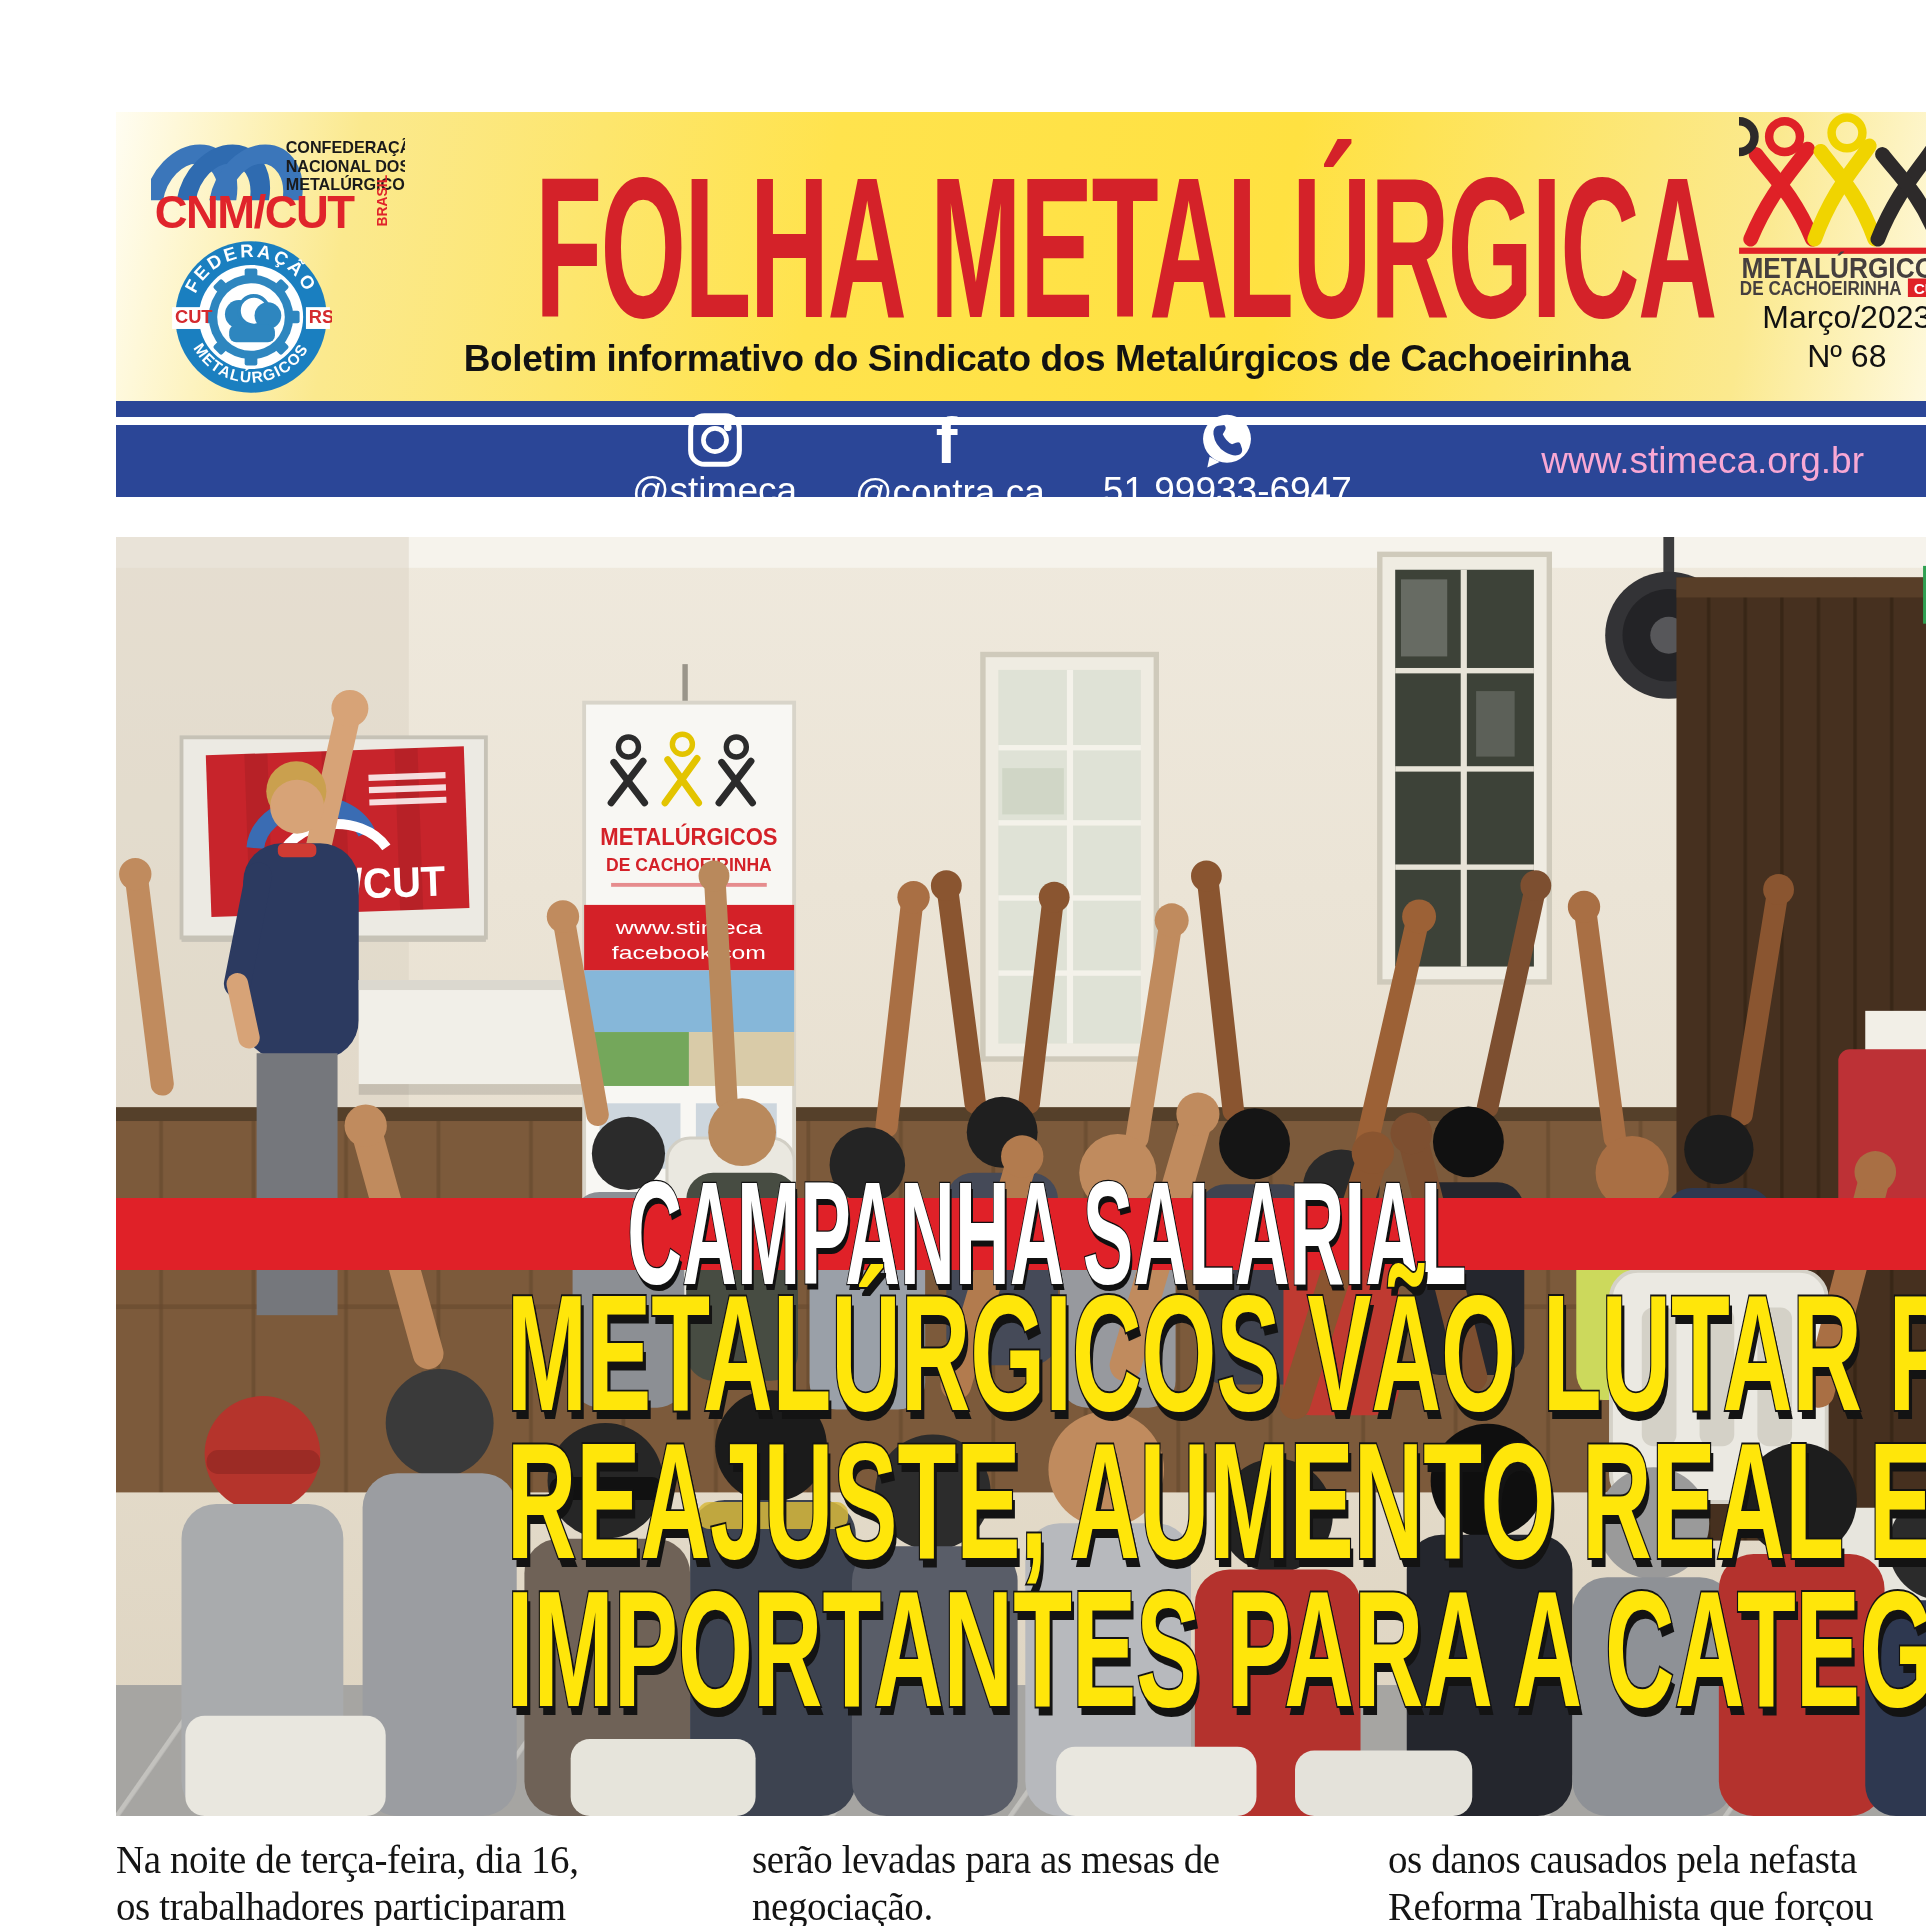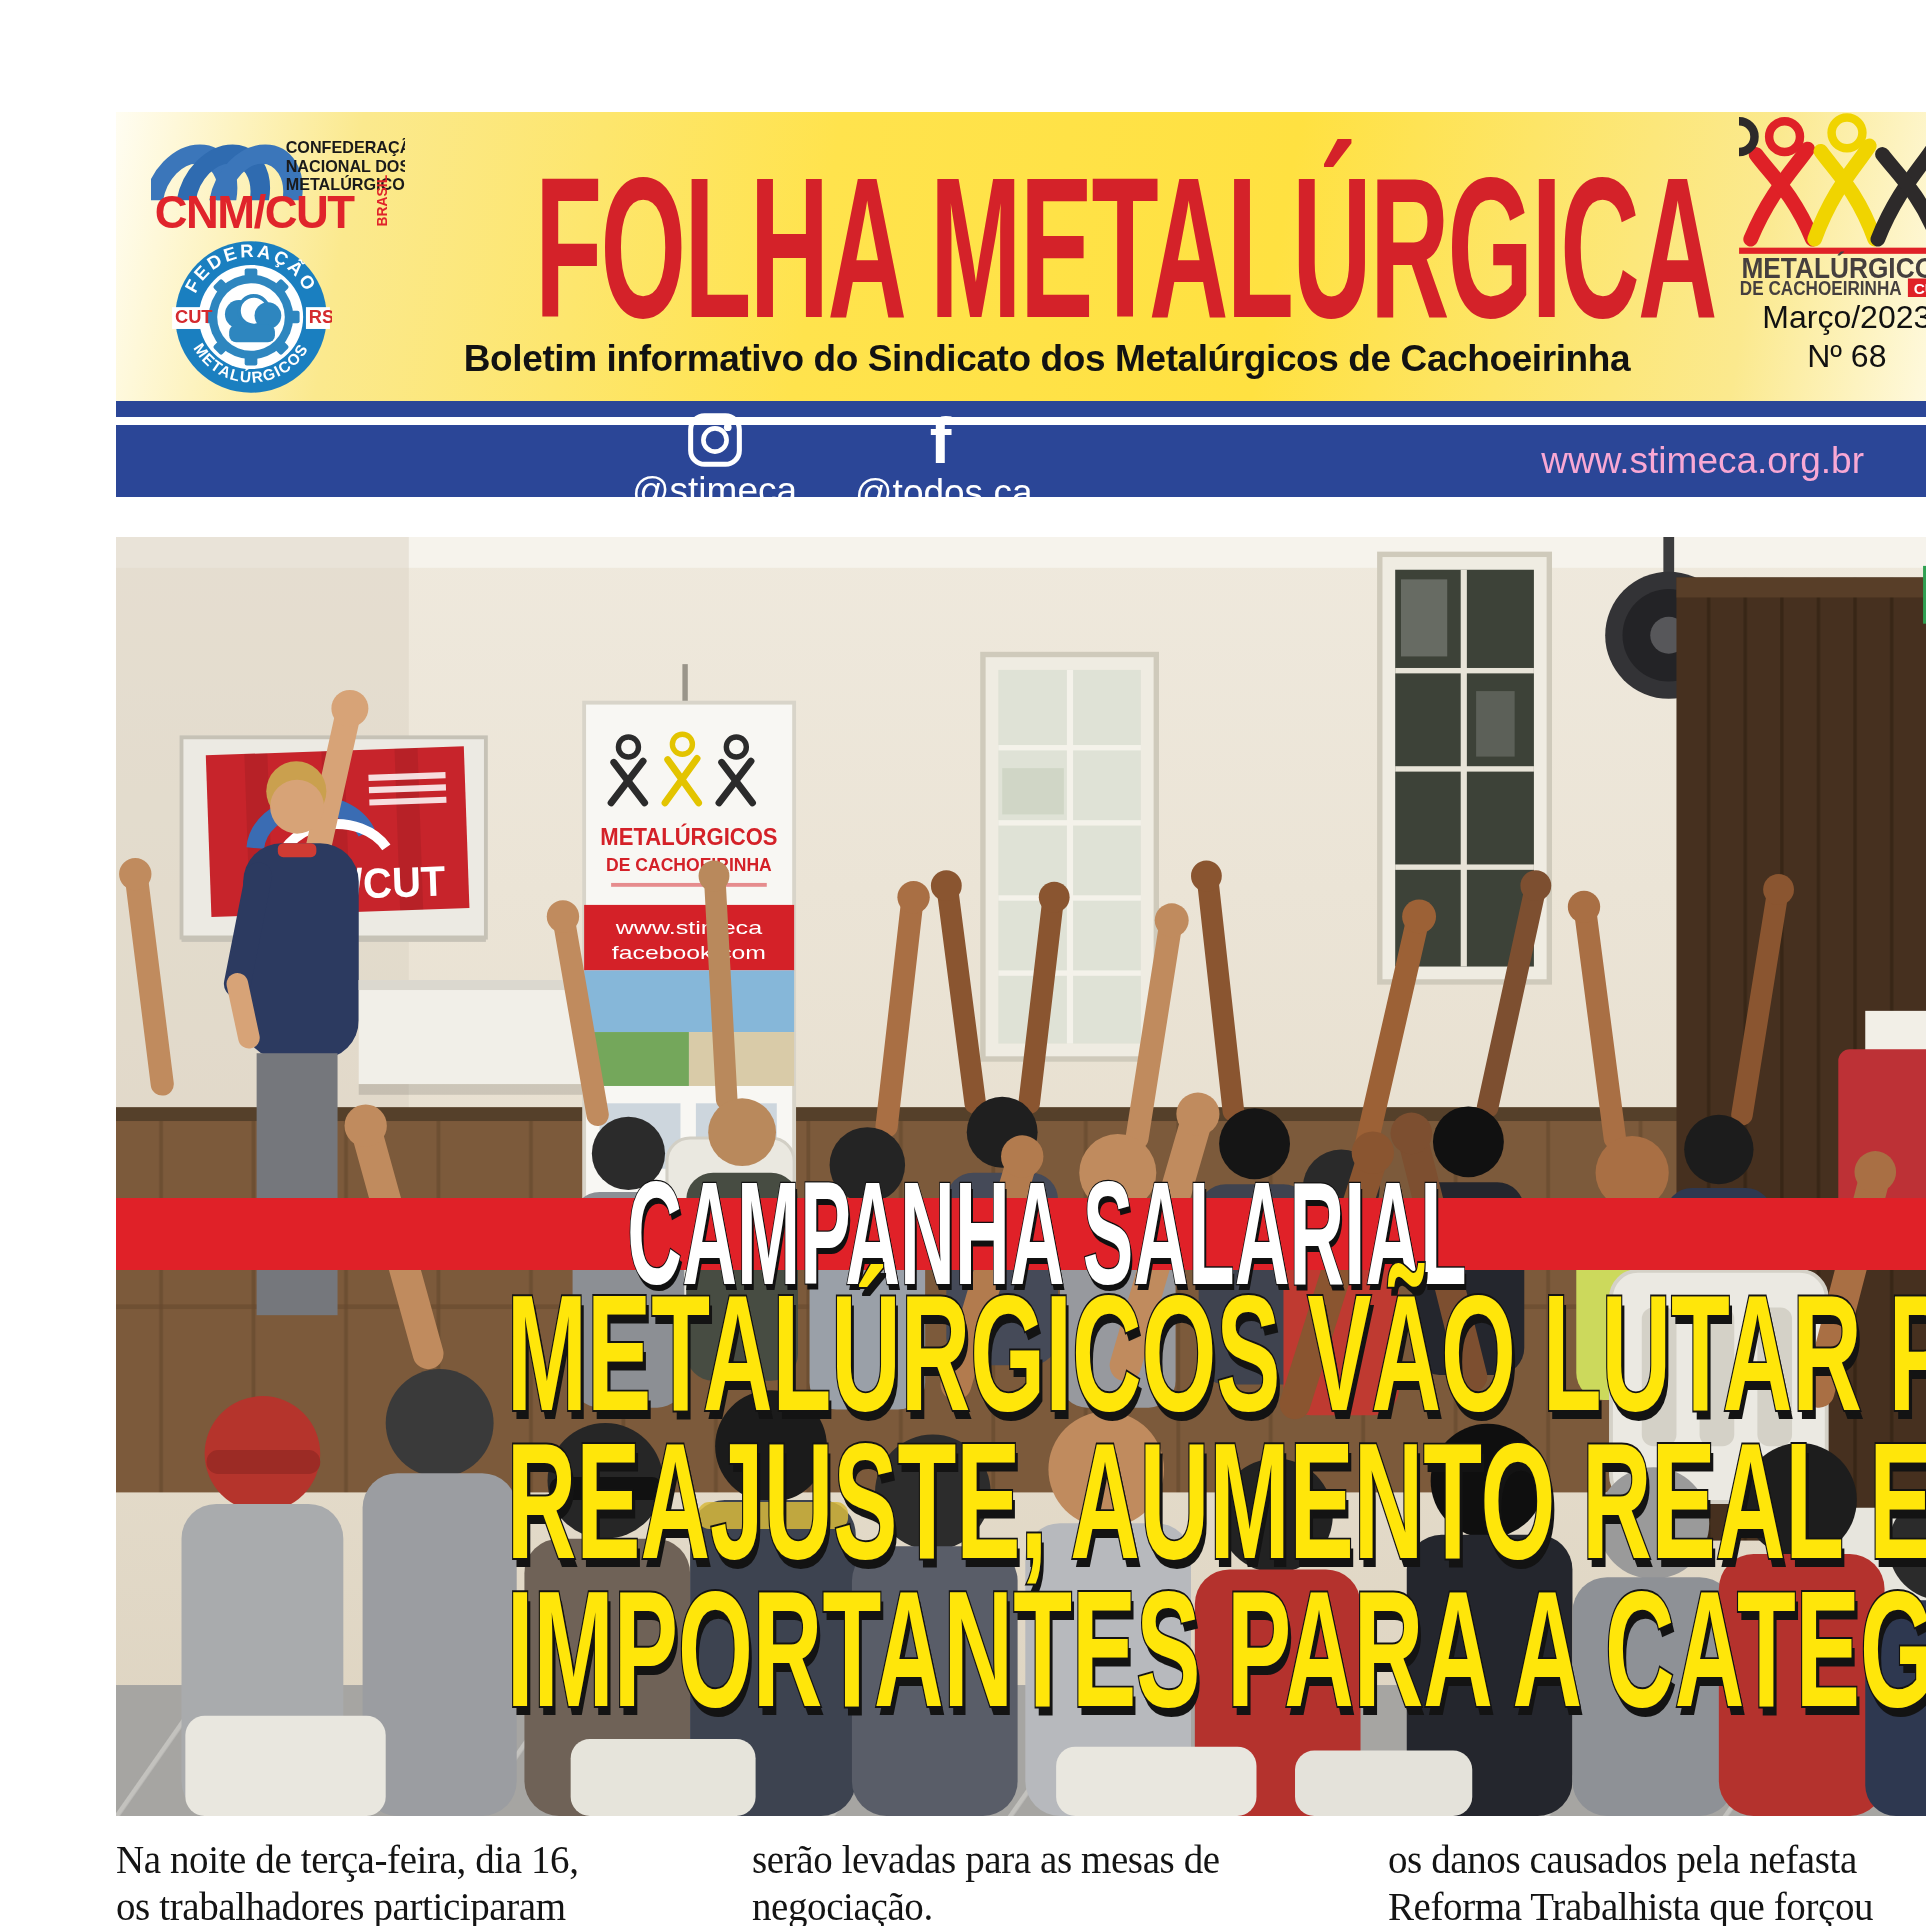--- a/index.html
+++ b/index.html
@@ -147,21 +147,29 @@
         <rect x="12" y="12" width="126" height="126" rx="36" fill="none" stroke="#ffffff" stroke-width="13"></rect>
         <circle cx="75" cy="75" r="30" fill="none" stroke="#ffffff" stroke-width="12"></circle>
         <circle cx="108" cy="42" r="10" fill="#ffffff"></circle>
       </svg>
       <span>@stimeca</span>
     </div>
     <div class="cgrp">
       <svg width="42" height="62" viewBox="0 0 110 160" style="font-size:96px">
         <text x="18" y="140" font-size="170" font-weight="bold" fill="#ffffff" font-family="Liberation Sans, sans-serif">f</text>
       </svg>
-      <span>@todos.ca</span>
+      <span>@contra.ca</span>
+    </div>
+    <div class="cgrp">
+      <svg width="58" height="58" viewBox="0 0 150 150">
+        <circle cx="75" cy="72" r="62" fill="#ffffff"></circle>
+        <path d="M 30,118 L 24,146 L 56,132 Z" fill="#ffffff"></path>
+        <path d="M52,38 q-14,4 -12,22 q4,30 30,46 q20,12 34,8 q12,-4 10,-16 l-4,-12 q-2,-8 -12,-4 l-10,4 q-16,-8 -24,-26 l6,-10 q4,-8 -2,-14 z" fill="#2b4697"></path>
+      </svg>
+      <span>51 99933-6947</span>
     </div>
     <span class="site">www.stimeca.org.br</span>
   </div>
 
   <section class="photo-wrap">
     <svg class="scene" viewBox="0 0 4830 3320" preserveAspectRatio="none">
       <defs>
         <linearGradient id="wallg" x1="0" y1="0" x2="0" y2="1">
           <stop offset="0" stop-color="#efe9dd"></stop>
             <stop offset=".55" stop-color="#e7dfcf"></stop>

